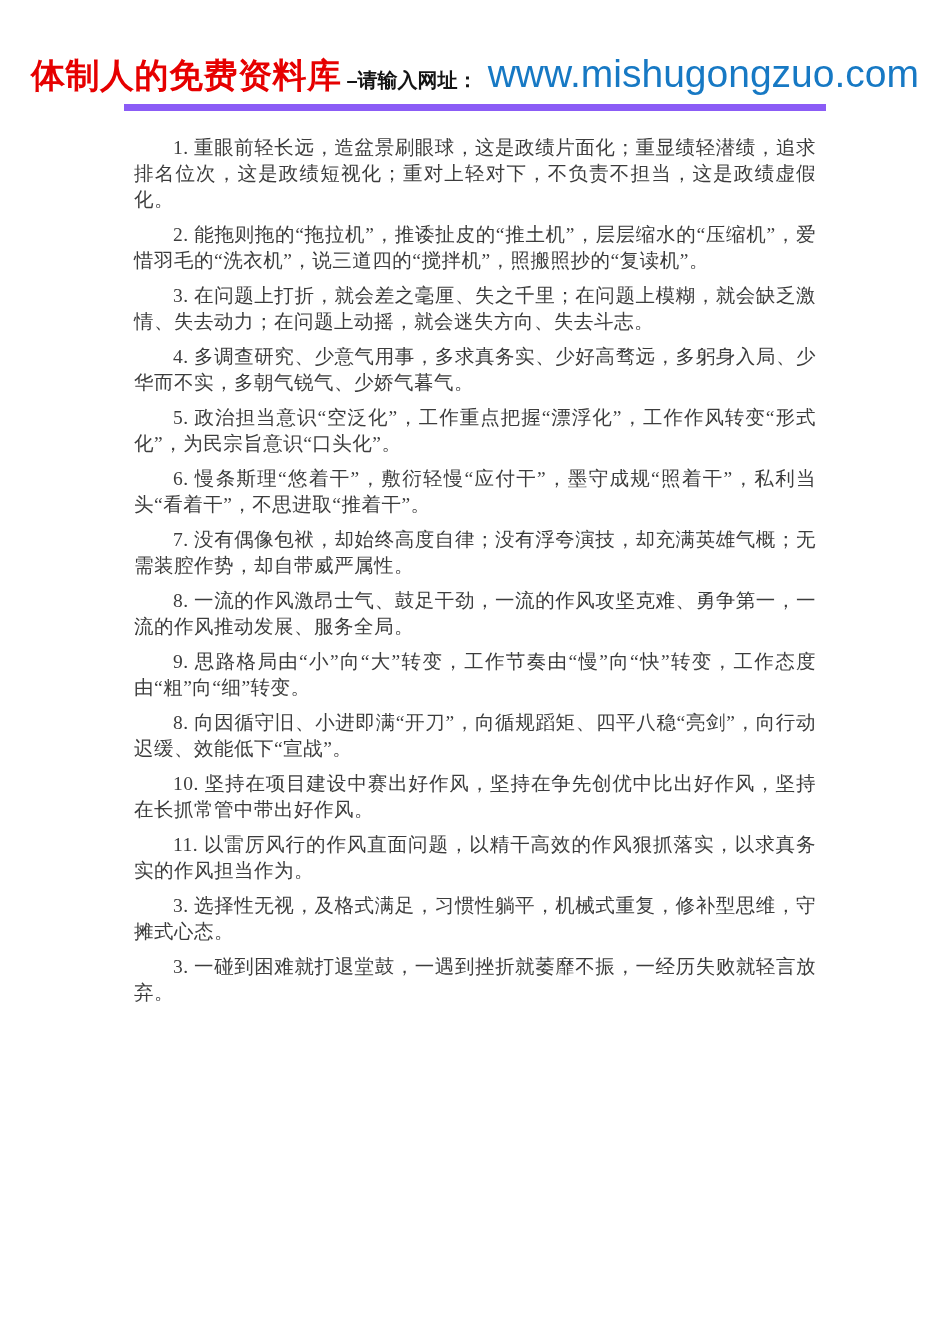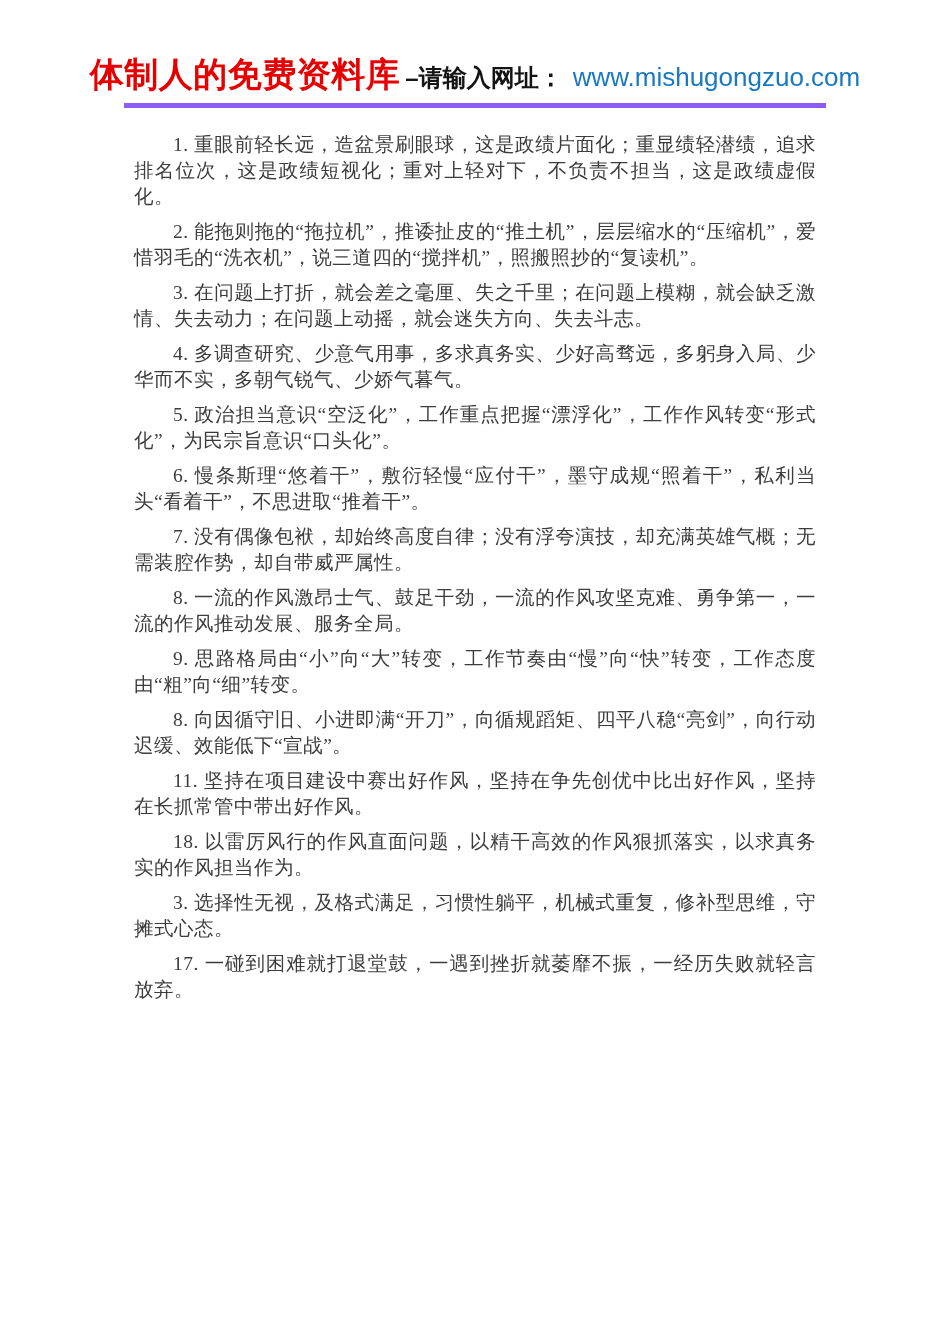--- a/index.html
+++ b/index.html
@@ -16,43 +16,43 @@
     box-sizing: border-box;
     overflow: hidden;
     font-family: "Liberation Serif", "DejaVu Serif", serif;
   }
   
   .header {
     width: 702px;
     margin: 0 auto;
     padding-top: 52px;
     padding-bottom: 5px;
-    border-bottom: 5px solid #8b5cf6;
+    border-bottom: 7px solid #8b5cf6;
     display: flex;
     justify-content: center;
     align-items: baseline;
     white-space: nowrap;
   }
   .site-name {
     color: #e60000;
     font-weight: bold;
     font-size: 34px;
     font-family: "Liberation Sans", "DejaVu Sans", sans-serif;
     letter-spacing: 0.5px;
   }
   .url-prompt {
     color: #141414;
     font-weight: bold;
-    font-size: 24px;
+    font-size: 20px;
     margin-left: 5px;
     font-family: "Liberation Sans", "DejaVu Sans", sans-serif;
   }
   .site-url {
     color: #1779c4;
-    font-size: 26px;
+    font-size: 39px;
     margin-left: 10px;
     font-family: "Liberation Sans", "DejaVu Sans", sans-serif;
   }
   
   .doc-body {
     width: 682px;
     margin: 24px auto 0;
     font-size: 19.5px;
     line-height: 26px;
     color: #3c3c3c;
@@ -79,19 +79,19 @@
       <p class="para">1. 重眼前轻长远，造盆景刷眼球，这是政绩片面化；重显绩轻潜绩，追求排名位次，这是政绩短视化；重对上轻对下，不负责不担当，这是政绩虚假化。</p>
       <p class="para">2. 能拖则拖的“拖拉机”，推诿扯皮的“推土机”，层层缩水的“压缩机”，爱惜羽毛的“洗衣机”，说三道四的“搅拌机”，照搬照抄的“复读机”。</p>
       <p class="para">3. 在问题上打折，就会差之毫厘、失之千里；在问题上模糊，就会缺乏激情、失去动力；在问题上动摇，就会迷失方向、失去斗志。</p>
       <p class="para">4. 多调查研究、少意气用事，多求真务实、少好高骛远，多躬身入局、少华而不实，多朝气锐气、少娇气暮气。</p>
       <p class="para">5. 政治担当意识“空泛化”，工作重点把握“漂浮化”，工作作风转变“形式化”，为民宗旨意识“口头化”。</p>
       <p class="para">6. 慢条斯理“悠着干”，敷衍轻慢“应付干”，墨守成规“照着干”，私利当头“看着干”，不思进取“推着干”。</p>
       <p class="para">7. 没有偶像包袱，却始终高度自律；没有浮夸演技，却充满英雄气概；无需装腔作势，却自带威严属性。</p>
       <p class="para">8. 一流的作风激昂士气、鼓足干劲，一流的作风攻坚克难、勇争第一，一流的作风推动发展、服务全局。</p>
       <p class="para">9. 思路格局由“小”向“大”转变，工作节奏由“慢”向“快”转变，工作态度由“粗”向“细”转变。</p>
       <p class="para">8. 向因循守旧、小进即满“开刀”，向循规蹈矩、四平八稳“亮剑”，向行动迟缓、效能低下“宣战”。</p>
-      <p class="para">11. 坚持在项目建设中赛出好作风，坚持在争先创优中比出好作风，坚持在长抓常管中带出好作风。</p>
-      <p class="para">18. 以雷厉风行的作风直面问题，以精干高效的作风狠抓落实，以求真务实的作风担当作为。</p>
+      <p class="para">10. 坚持在项目建设中赛出好作风，坚持在争先创优中比出好作风，坚持在长抓常管中带出好作风。</p>
+      <p class="para">11. 以雷厉风行的作风直面问题，以精干高效的作风狠抓落实，以求真务实的作风担当作为。</p>
       <p class="para">3. 选择性无视，及格式满足，习惯性躺平，机械式重复，修补型思维，守摊式心态。</p>
-      <p class="para">17. 一碰到困难就打退堂鼓，一遇到挫折就萎靡不振，一经历失败就轻言放弃。</p>
+      <p class="para">3. 一碰到困难就打退堂鼓，一遇到挫折就萎靡不振，一经历失败就轻言放弃。</p>
     </main>
 
 </div>
 
 </body></html>

